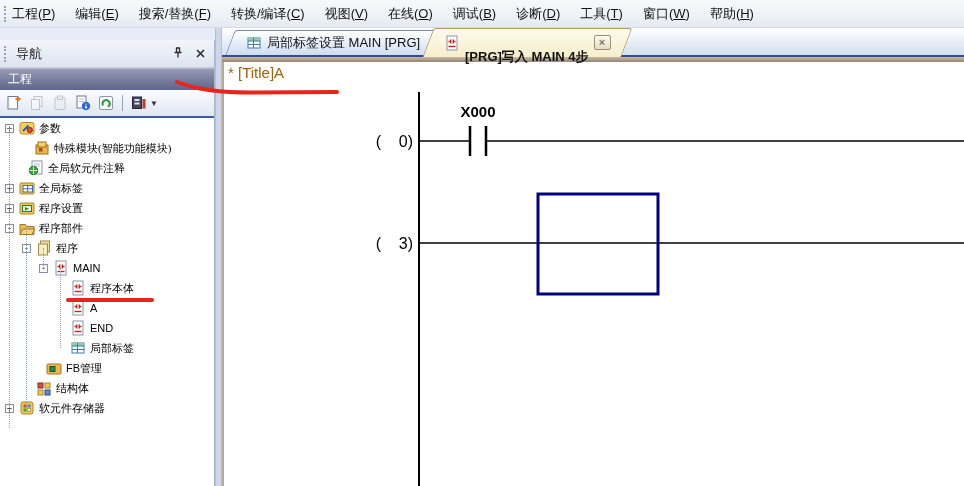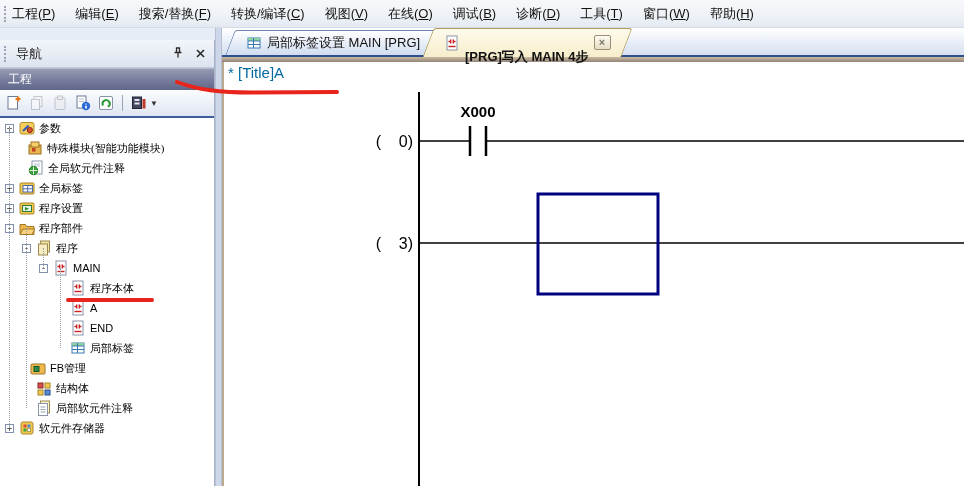--- a/index.html
+++ b/index.html
@@ -66,21 +66,21 @@
   .tab.active { top:0; height:29px; z-index:3; }
   .tab.active .bg { border-color:#b49c56; background:linear-gradient(180deg,#fefaec,#f6eecb); }
   .tab.active .tab-label { font-weight:bold;margin-top:28px; }
   .tab-close { width:17px; height:15px; display:flex; align-items:center; justify-content:center;
     border:1px solid #9a9078; border-radius:2px; background:linear-gradient(180deg,#fdfbf2,#e6ddc4);
     color:#7a7568; font-size:11px; font-weight:bold; line-height:1; }
   .ti-tab { width:16px; height:16px; } .ti-tab svg { width:16px; height:16px; }
 
   .frame-strip { height:5px; background:linear-gradient(180deg,#c9baa0,#93867a); }
   .content { position:relative; height:424px; background:#fff; border-left:2px solid #b9a98e; }
-  .doc-title { position:absolute; left:4px; top:2px; font-size:15px; color:#0369a1; }
+  .doc-title { position:absolute; left:4px; top:2px; font-size:15px; color:#a16207; }
   .ladder { position:absolute; left:0; top:0; }
   .ladder text { font-family:"Liberation Sans","DejaVu Sans",sans-serif; }
 
   .annotations { position:absolute; left:0; top:0; z-index:60; pointer-events:none; }
 </style>
 </head>
 <body>
 
 <div class="app">
 
@@ -174,21 +174,21 @@
       <div>
           <div class="tree-row" style="padding-left: 5px;">
             <span class="expander">+</span>
             <span class="ti"><svg viewBox="0 0 16 16">
                 <rect x="1" y="2.5" width="14" height="11.5" rx="2" fill="#f6cf5a" stroke="#b08f30"></rect>
                 <path d="M4 11 L9.5 5.5" stroke="#2c57c0" stroke-width="2"></path>
                 <circle cx="10.8" cy="10" r="2.6" fill="#d94f30" stroke="#8a2a18"></circle>
               </svg></span>
             <span class="tlabel">参数</span>
           </div>
-          <div class="tree-row" style="padding-left: 13px; font-family: Liberation Serif, serif;">
+          <div class="tree-row" style="padding-left: 20px; font-family: Liberation Serif, serif;">
             <span class="exp-spacer"></span>
             <span class="ti"><svg viewBox="0 0 16 16">
                 <rect x="2" y="5" width="12" height="9" fill="#e8b64c" stroke="#9a7020"></rect>
                 <rect x="4" y="2" width="8" height="5" fill="#f6d06a" stroke="#9a7020"></rect>
                 <rect x="5" y="8" width="3.5" height="3.5" fill="#c23f2a"></rect>
               </svg></span>
             <span class="tlabel">特殊模块(智能功能模块)</span>
           </div>
           <div class="tree-row" style="padding-left: 14px;">
             <span class="exp-spacer"></span>
@@ -272,46 +272,37 @@
           </div>
           <div class="tree-row" style="padding-left: 56px;">
             <span class="exp-spacer"></span>
             <span class="ti"><svg viewBox="0 0 16 16">
                 <rect x="2" y="3" width="12" height="10" fill="#fff" stroke="#3a7ab0"></rect>
                 <rect x="2" y="3" width="12" height="3" fill="#8fd0a0"></rect>
                 <path d="M2 6 h12 M2 9.5 h12 M7.5 3 v10" stroke="#3a7ab0"></path>
               </svg></span>
             <span class="tlabel">局部标签</span>
           </div>
-          <div class="tree-row" style="padding-left: 16px;">
+          <div class="tree-row" style="padding-left: 32px;">
             <span class="exp-spacer"></span>
             <span class="ti"><svg viewBox="0 0 16 16">
                 <rect x="1" y="4" width="14" height="10" rx="1" fill="#f0b84c" stroke="#a07828"></rect>
                 <rect x="4" y="6.5" width="5" height="5" fill="#2a8a4a" stroke="#14582a"></rect>
               </svg></span>
             <span class="tlabel">FB管理</span>
           </div>
           <div class="tree-row" style="padding-left: 22px;">
             <span class="exp-spacer"></span>
             <span class="ti"><svg viewBox="0 0 16 16">
                 <rect x="2" y="3" width="5" height="5" fill="#d8504a" stroke="#8a2820"></rect>
                 <rect x="9" y="3" width="5" height="5" fill="#f2c94c" stroke="#a8862a"></rect>
                 <rect x="2" y="10" width="5" height="5" fill="#f2c94c" stroke="#a8862a"></rect>
                 <rect x="9" y="10" width="5" height="5" fill="#5a8ad0" stroke="#2a4a90"></rect>
               </svg></span>
             <span class="tlabel">结构体</span>
-          </div>
-          <div class="tree-row" style="padding-left: 22px;">
-            <span class="exp-spacer"></span>
-            <span class="ti"><svg viewBox="0 0 16 16">
-                <rect x="4.5" y="1" width="9" height="12" fill="#fdf4cf" stroke="#9a8a50"></rect>
-                <rect x="2.5" y="3.5" width="9" height="12" fill="#fff" stroke="#8a94a8"></rect>
-                <path d="M4.5 7 h5 M4.5 9.5 h5 M4.5 12 h5" stroke="#9aa4b2"></path>
-              </svg></span>
-            <span class="tlabel">局部软元件注释</span>
           </div>
           <div class="tree-row" style="padding-left: 5px;">
             <span class="expander">+</span>
             <span class="ti"><svg viewBox="0 0 16 16">
                 <rect x="2" y="2" width="12" height="12" rx="2" fill="#f2c94c" stroke="#a8862a"></rect>
                 <rect x="4.5" y="4.5" width="3" height="3" fill="#d84a3a"></rect>
                 <rect x="8.5" y="4.5" width="3" height="3" fill="#4a8ad8"></rect>
                 <rect x="4.5" y="8.5" width="3" height="3" fill="#3aa34a"></rect>
                 <rect x="8.5" y="8.5" width="3" height="3" fill="#f4f4f4" stroke="#b0a060"></rect>
               </svg></span>

